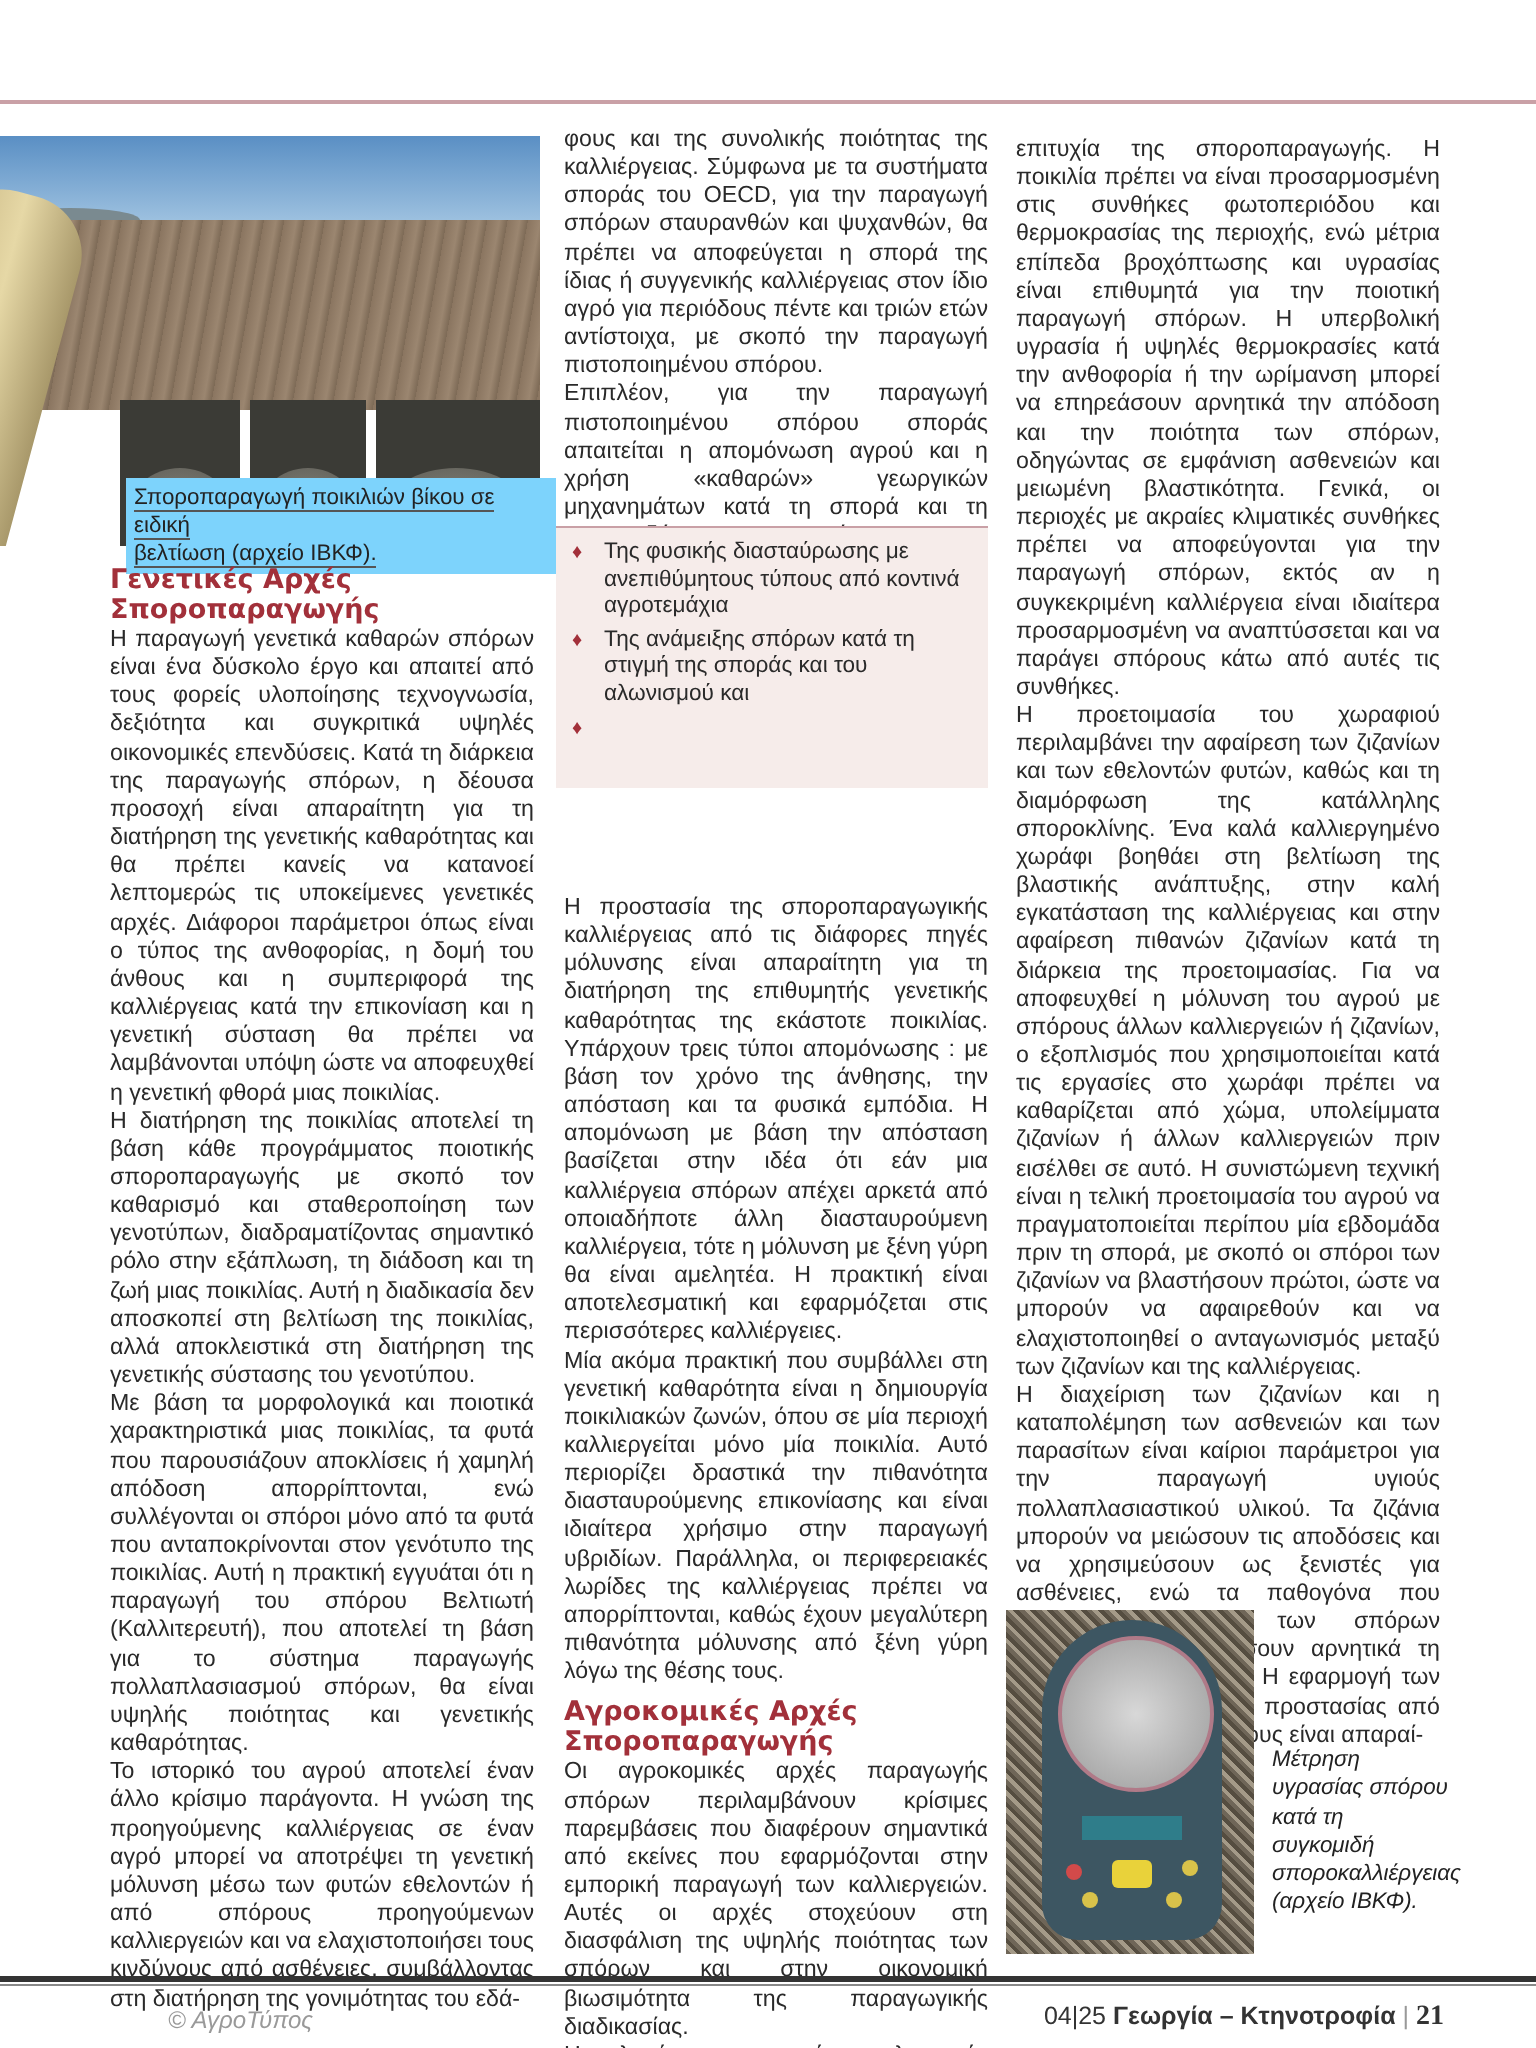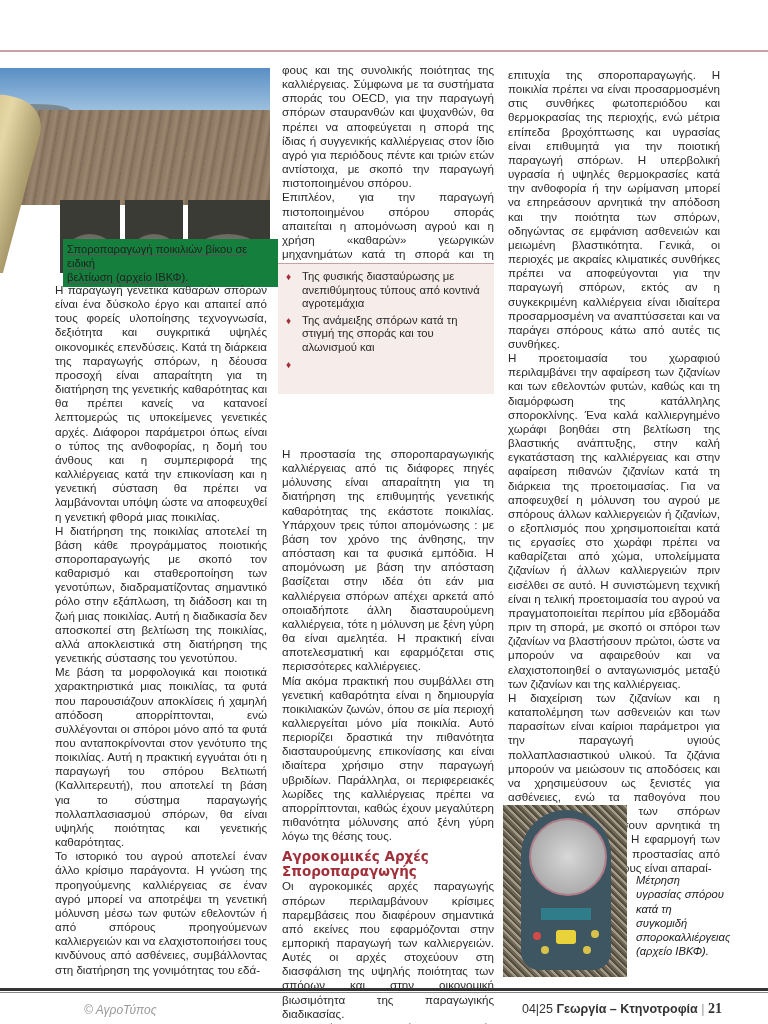--- a/index.html
+++ b/index.html
@@ -25,21 +25,21 @@
   .photo1 .hills { position:absolute; left:0; top:36px; width:70px; height:12px; background:#7a8a90;
                    border-radius:50% 50% 0 0; }
   .photo1 .field { position:absolute; left:0; top:42px; width:100%; height:95px;
                    background:repeating-linear-gradient(100deg, #8a7560 0px, #9b8670 6px, #7d6a56 10px); }
   .photo1 .bin { position:absolute; top:132px; height:80px; background:#3b3b36; }
   .photo1 .seed { position:absolute; bottom:0; height:46px; border-radius:50% 50% 0 0;
                   background:radial-gradient(#8b8a80, #5a5953); }
   .photo1 .tube { position:absolute; left:-20px; top:20px; width:70px; height:230px;
                   background:linear-gradient(90deg,#c8b683,#e6d8a6,#a8986a);
                   transform:rotate(15deg); transform-origin:top left; border-radius:30px 30px 0 0; }
-  .caption1 { position:absolute; left:63px; top:239px; width:207px; background:#15803d;
+  .caption1 { position:absolute; left:63px; top:239px; width:207px; background:#7dd3fc;
               font-size:11.2px; line-height:14px; padding:3px 4px 3px 4px; color:#222; }
   .caption1 span { border-bottom:1px solid #555; }
 
   
   .box { position:absolute; left:278px; top:263px; width:216px; height:130px; background:#f6ecea;
          border-top:1px solid #c9a0a6; }
   .box ul { list-style:none; margin:6px 0 0 0; padding:0 6px 0 24px; font-size:11.3px; line-height:13.6px; }
   .box li { position:relative; margin-bottom:3px; }
   .box li .bullet { position:absolute; left:-16px; top:0; color:#a2303a; font-size:10px; }
 
@@ -81,20 +81,21 @@
       <div class="seed" style="left:4px;width:72px;"></div>
     </div>
   <div class="tube"></div>
 </div>
 <div class="caption1">
   <span>Σποροπαραγωγή ποικιλιών βίκου σε ειδική</span><br>
   <span>βελτίωση (αρχείο ΙΒΚΦ).</span>
 </div>
 
 <div class="col col1">
+  <h2 class="section">Γενετικές Αρχές Σποροπαραγωγής</h2>
   <p>Η παραγωγή γενετικά καθαρών σπόρων είναι ένα δύσκολο έργο και απαιτεί από τους φορείς υλοποίησης τεχνογνωσία, δεξιότητα και συγκριτικά υψηλές οικονομικές επενδύσεις. Κατά τη διάρκεια της παραγωγής σπόρων, η δέουσα προσοχή είναι απαραίτητη για τη διατήρηση της γενετικής καθαρότητας και θα πρέπει κανείς να κατανοεί λεπτομερώς τις υποκείμενες γενετικές αρχές. Διάφοροι παράμετροι όπως είναι ο τύπος της ανθοφορίας, η δομή του άνθους και η συμπεριφορά της καλλιέργειας κατά την επικονίαση και η γενετική σύσταση θα πρέπει να λαμβάνονται υπόψη ώστε να αποφευχθεί η γενετική φθορά μιας ποικιλίας.</p>
   <p>Η διατήρηση της ποικιλίας αποτελεί τη βάση κάθε προγράμματος ποιοτικής σποροπαραγωγής με σκοπό τον καθαρισμό και σταθεροποίηση των γενοτύπων, διαδραματίζοντας σημαντικό ρόλο στην εξάπλωση, τη διάδοση και τη ζωή μιας ποικιλίας. Αυτή η διαδικασία δεν αποσκοπεί στη βελτίωση της ποικιλίας, αλλά αποκλειστικά στη διατήρηση της γενετικής σύστασης του γενοτύπου.</p>
   <p>Με βάση τα μορφολογικά και ποιοτικά χαρακτηριστικά μιας ποικιλίας, τα φυτά που παρουσιάζουν αποκλίσεις ή χαμηλή απόδοση απορρίπτονται, ενώ συλλέγονται οι σπόροι μόνο από τα φυτά που ανταποκρίνονται στον γενότυπο της ποικιλίας. Αυτή η πρακτική εγγυάται ότι η παραγωγή του σπόρου Βελτιωτή (Καλλιτερευτή), που αποτελεί τη βάση για το σύστημα παραγωγής πολλαπλασιασμού σπόρων, θα είναι υψηλής ποιότητας και γενετικής καθαρότητας.</p>
   <p>Το ιστορικό του αγρού αποτελεί έναν άλλο κρίσιμο παράγοντα. Η γνώση της προηγούμενης καλλιέργειας σε έναν αγρό μπορεί να αποτρέψει τη γενετική μόλυνση μέσω των φυτών εθελοντών ή από σπόρους προηγούμενων καλλιεργειών και να ελαχιστοποιήσει τους κινδύνους από ασθένειες, συμβάλλοντας στη διατήρηση της γονιμότητας του εδά-</p>
 </div>
 
 <div class="col col2">
   <p>φους και της συνολικής ποιότητας της καλλιέργειας. Σύμφωνα με τα συστήματα σποράς του OECD, για την παραγωγή σπόρων σταυρανθών και ψυχανθών, θα πρέπει να αποφεύγεται η σπορά της ίδιας ή συγγενικής καλλιέργειας στον ίδιο αγρό για περιόδους πέντε και τριών ετών αντίστοιχα, με σκοπό την παραγωγή πιστοποιημένου σπόρου.</p>
   <p>Επιπλέον, για την παραγωγή πιστοποιημένου σπόρου σποράς απαιτείται η απομόνωση αγρού και η χρήση «καθαρών» γεωργικών μηχανημάτων κατά τη σπορά και τη συγκομιδή για την αποφυγή :</p>
 </div>

